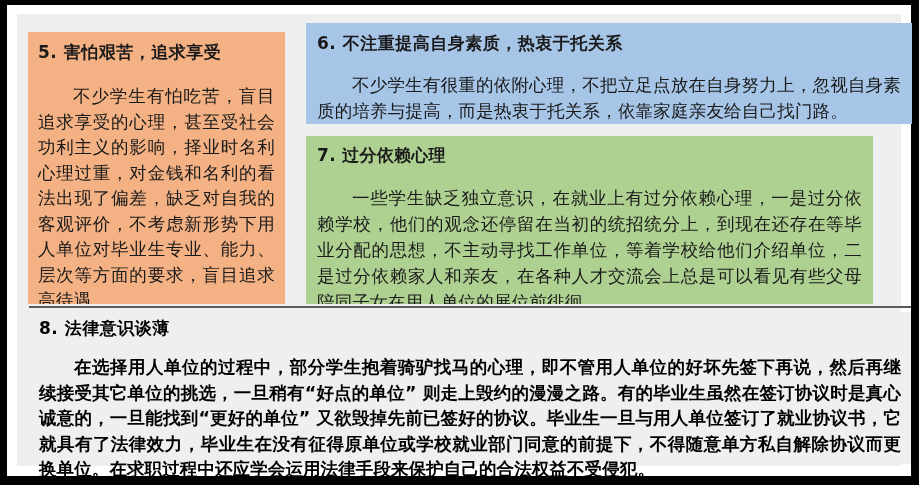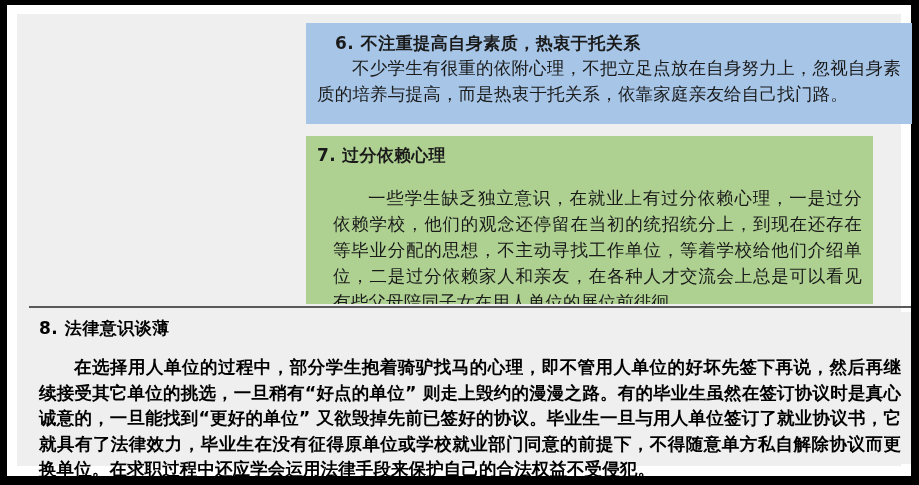--- a/index.html
+++ b/index.html
@@ -92,23 +92,23 @@
     top: 9px;
     width: 606px;
     height: 101px;
     background: #a6c5e7;
     padding: 8px 11px 6px 11px;
   }
   #panel-dependence-relations .p-title {
     font-size: 17px;
     line-height: 24px;
     letter-spacing: 0.5px;
-    margin-left: 18px;
   }
   #panel-dependence-relations .p-body {
+    margin-top: 17px;
     font-size: 17.5px;
     line-height: 26px;
     text-indent: 2em;
     letter-spacing: 0.2px;
   }
 
   
   #panel-overreliance {
     left: 289px;
     top: 122px;
@@ -121,21 +121,20 @@
     font-size: 17px;
     line-height: 24px;
     letter-spacing: 0.3px;
   }
   #panel-overreliance .p-body {
     margin-top: 18px;
     font-size: 17.5px;
     line-height: 26px;
     text-indent: 2em;
     letter-spacing: 0.2px;
-    margin-left: 16px;
   }
 
   
   #section-divider {
     position: absolute;
     left: 12px;
     top: 292px;
     width: 882px;
     height: 2px;
     background: #595959;
@@ -174,20 +173,24 @@
     letter-spacing: 0.1px;
   }
 </style>
 </head>
 <body>
 
 <div id="slide-frame">
   <div id="paper">
     <div id="canvas">
 
+      <div class="panel" id="panel-fear">
+        <p class="p-title">5.  害怕艰苦，追求享受</p>
+        <p class="p-body">不少学生有怕吃苦，盲目追求享受的心理，甚至受社会功利主义的影响，择业时名利心理过重，对金钱和名利的看法出现了偏差，缺乏对自我的客观评价，不考虑新形势下用人单位对毕业生专业、能力、层次等方面的要求，盲目追求高待遇。</p>
+      </div>
 
       <div class="panel" id="panel-dependence-relations">
         <p class="p-title">6.  不注重提高自身素质，热衷于托关系</p>
         <p class="p-body">不少学生有很重的依附心理，不把立足点放在自身努力上，忽视自身素质的培养与提高，而是热衷于托关系，依靠家庭亲友给自己找门路。</p>
       </div>
 
       <div class="panel" id="panel-overreliance">
         <p class="p-title">7. 过分依赖心理</p>
         <p class="p-body">一些学生缺乏独立意识，在就业上有过分依赖心理，一是过分依赖学校，他们的观念还停留在当初的统招统分上，到现在还存在等毕业分配的思想，不主动寻找工作单位，等着学校给他们介绍单位，二是过分依赖家人和亲友，在各种人才交流会上总是可以看见有些父母陪同子女在用人单位的展位前徘徊。</p>
       </div>

